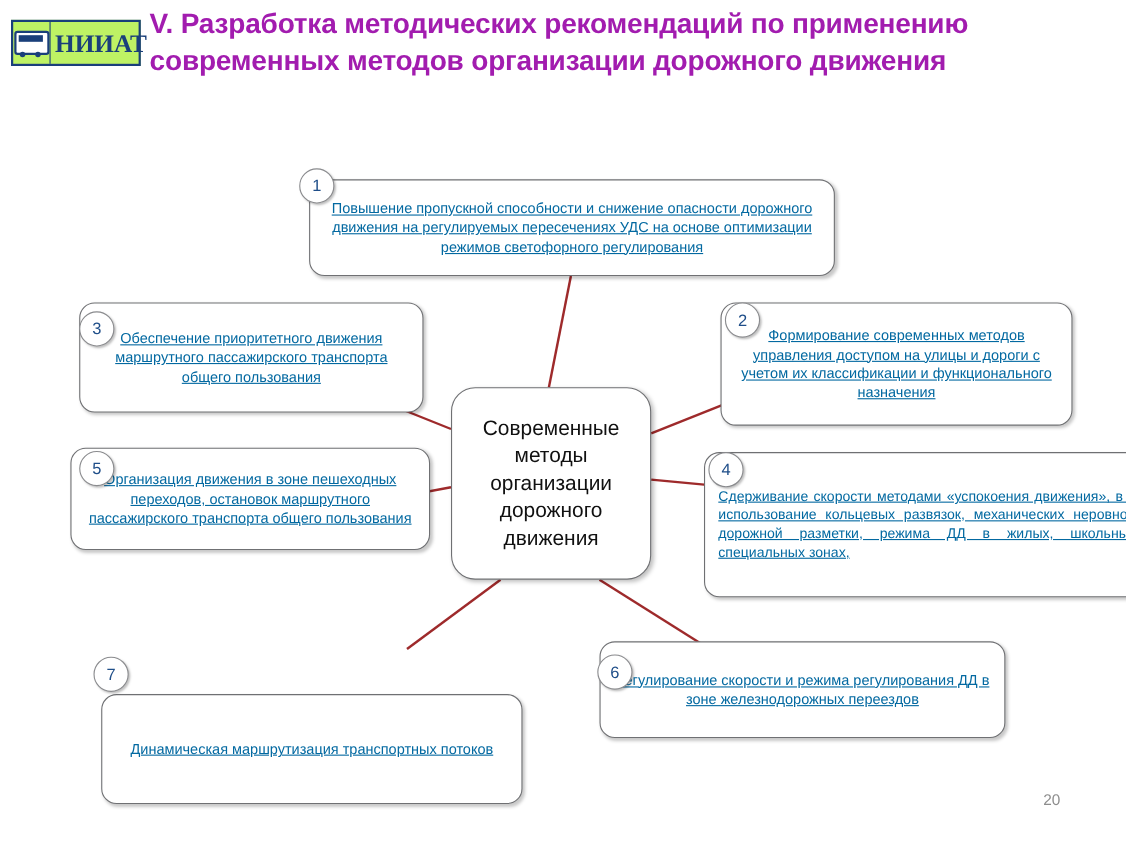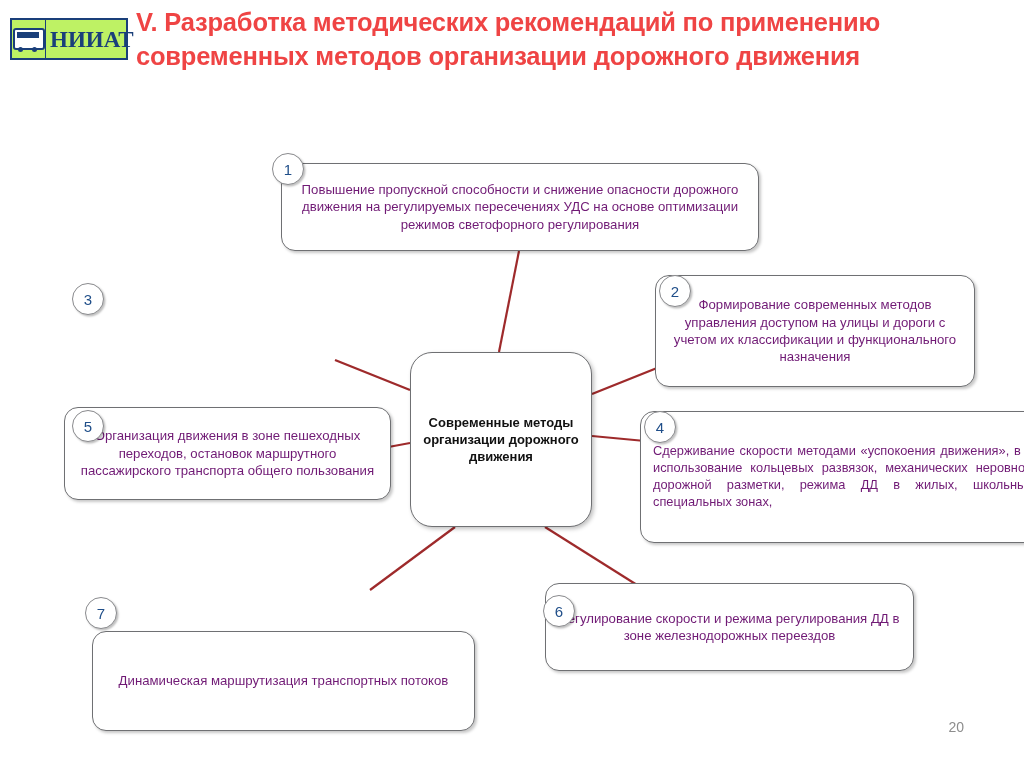--- a/index.html
+++ b/index.html
@@ -77,21 +77,21 @@
     line-height: 1;
     padding-left: 2px;
   }
   .title {
     position: absolute;
     left: 136px;
     top: 6px;
     width: 790px;
     font-size: 25.5px;
     font-weight: bold;
-    color: #ef4444;
+    color: #a21caf;
     line-height: 1.33;
     letter-spacing: -0.2px;
   }
 
   
   .canvas {
     position: absolute;
     left: 0; top: 0;
     width: 1024px;
     height: 767px;
@@ -104,27 +104,28 @@
     pointer-events: none;
   }
 
   .node {
     position: absolute;
     box-sizing: border-box;
     background: #ffffff;
     border: 1px solid #6f7073;
     border-radius: 14px;
     box-shadow: 2px 2px 3px rgba(0,0,0,0.22);
-    color: #701a75;
+    color: #0369a1;
     font-size: 13.2px;
     line-height: 1.32;
     display: flex;
     align-items: center;
     justify-content: center;
     padding: 8px 12px;
+    text-decoration: underline;
   }
   .node .txt {
     display: block;
     width: 100%;
     text-align: center;
   }
   .node.justify .txt {
     text-align: justify;
     text-align-last: left;
   }
@@ -153,22 +154,22 @@
     top: 352px;
     width: 182px;
     height: 175px;
     background: #ffffff;
     border: 1px solid #6f7073;
     border-radius: 22px;
     box-shadow: 2px 2px 4px rgba(0,0,0,0.25);
     display: flex;
     align-items: center;
     justify-content: center;
-    font-size: 13px;
-    font-weight: bold;
+    font-size: 19px;
+    font-weight: normal;
     color: #111111;
     line-height: 1.32;
     text-align: center;
     z-index: 4;
     box-sizing: border-box;
     padding: 6px 10px;
   }
 
   
   #node1 { left: 281px; top: 163px; width: 478px; height: 88px; }
@@ -227,20 +228,23 @@
   <div class="node" id="node1">
     <span class="txt">Повышение пропускной способности и снижение опасности дорожного движения на регулируемых пересечениях УДС на основе оптимизации режимов светофорного регулирования</span>
   </div>
   <div class="badge" id="badge1">1</div>
 
   <div class="node" id="node2">
     <span class="txt">Формирование современных методов  управления доступом на улицы и дороги с учетом их классификации и функционального назначения</span>
   </div>
   <div class="badge" id="badge2">2</div>
 
+  <div class="node" id="node3">
+    <span class="txt">Обеспечение приоритетного движения маршрутного пассажирского транспорта общего пользования</span>
+  </div>
   <div class="badge" id="badge3">3</div>
 
   <div class="node justify" id="node4">
     <span class="txt">Сдерживание скорости методами «успокоения движения», в т.ч. с использование кольцевых развязок, механических неровностей, дорожной разметки, режима ДД в жилых, школьных и специальных зонах,</span>
   </div>
   <div class="badge" id="badge4">4</div>
 
   <div class="node" id="node5">
     <span class="txt">Организация движения в зоне пешеходных переходов, остановок маршрутного пассажирского транспорта общего пользования</span>
   </div>

